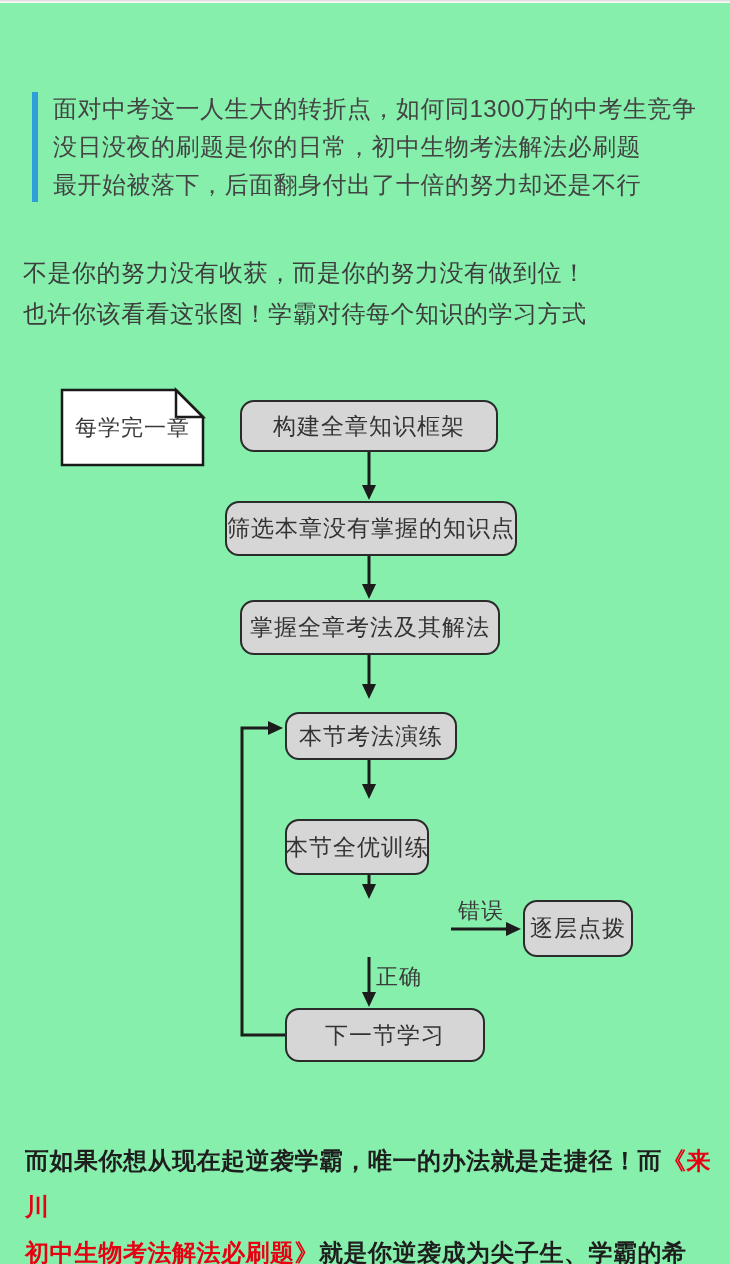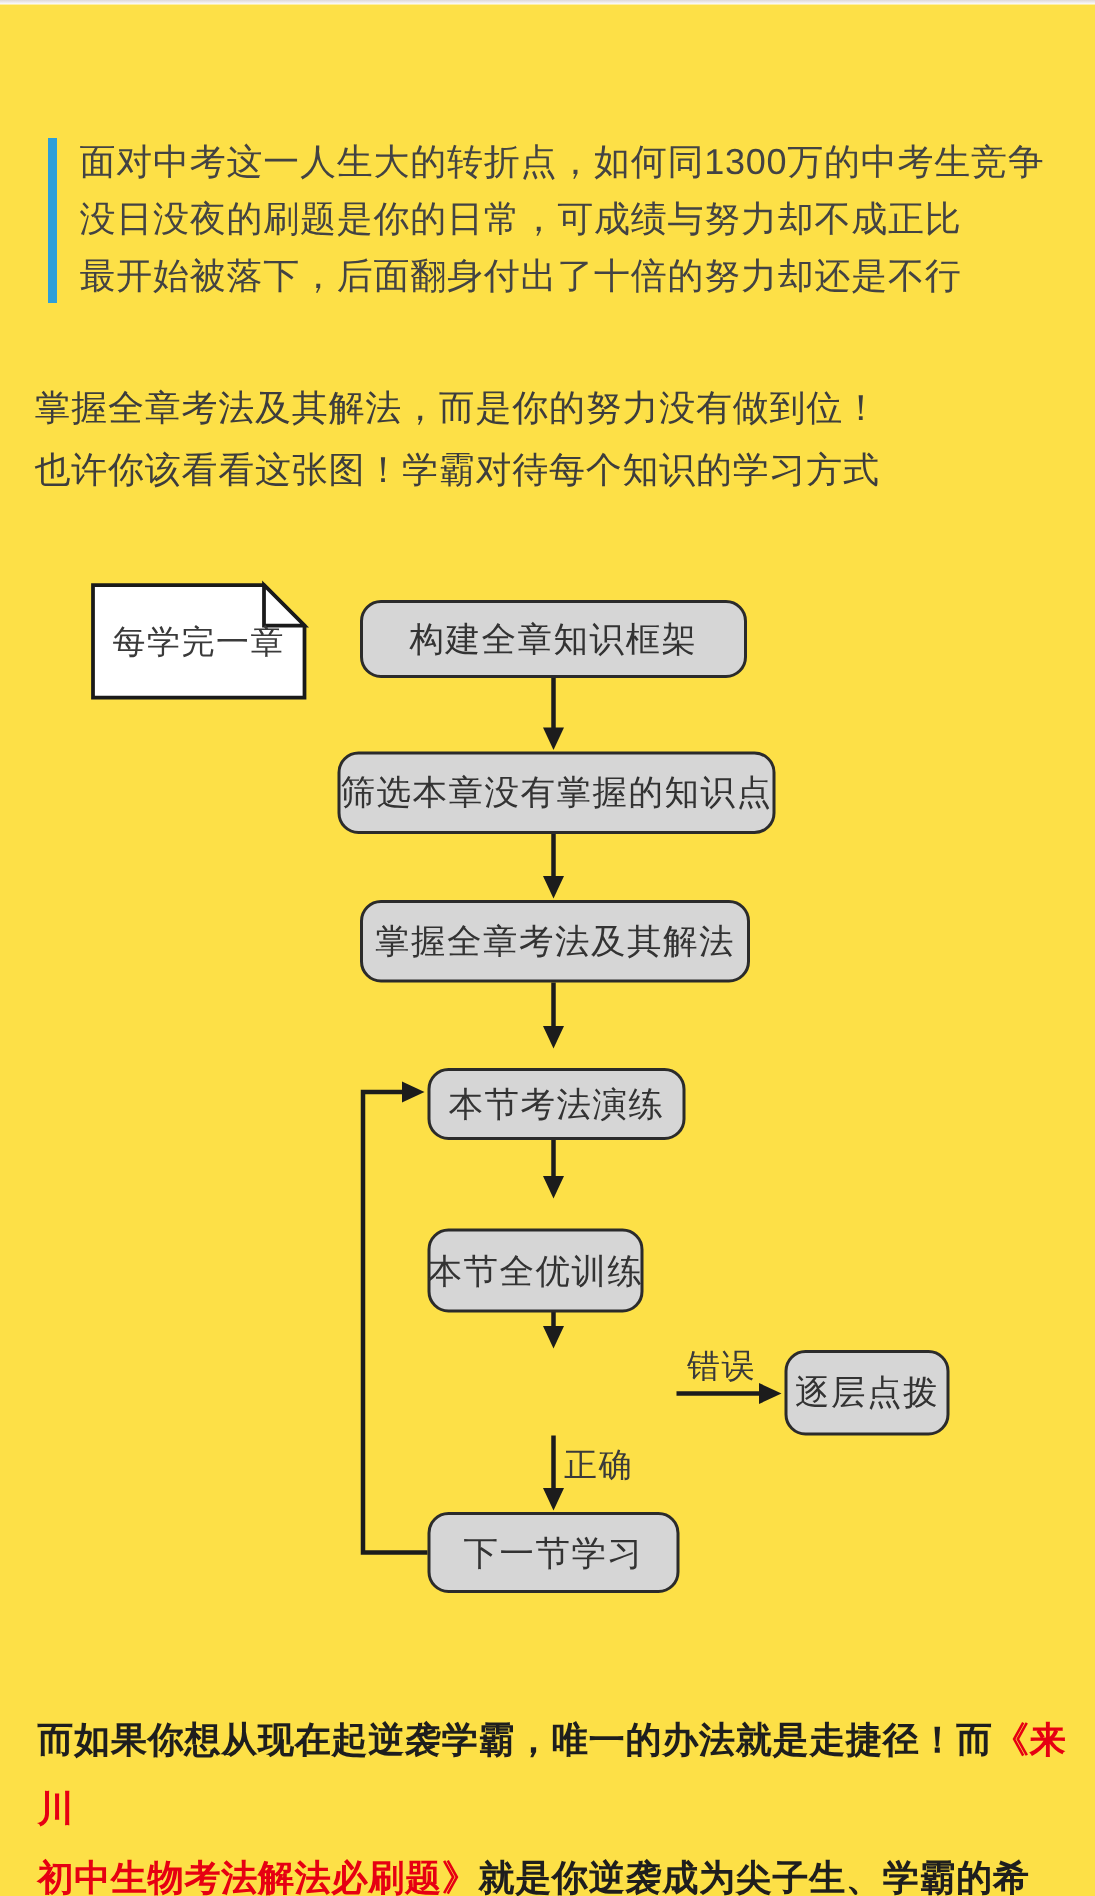--- a/index.html
+++ b/index.html
@@ -1,17 +1,17 @@
 <!DOCTYPE html>
 <html style="--accent: #2e9fd9; --red: #e60012; --nodefill: #d6d6d6;"><head>
 <meta charset="utf-8">
 <style>
   html,body{margin:0;padding:0;background:#fff;}
   body{width:730px;height:1264px;font-family:"Liberation Sans",sans-serif;position:relative;overflow:hidden;}
-  .page{position:absolute;left:0;top:0;width:730px;height:1264px;background:#fde047;}
+  .page{position:absolute;left:0;top:0;width:730px;height:1264px;background:#86efac;}
   .top-edge{position:absolute;left:0;top:0;width:730px;height:3px;
     background:linear-gradient(to bottom,#ded8d6,#ffffff);}
   
   .quote{position:absolute;left:32px;top:90px;}
   .quote-bar{position:absolute;left:0;top:2px;width:6px;height:110px;background:var(--accent,#2e9fd9);}
   .quote-lines{margin-left:21px;font-size:24px;line-height:38px;color:#434343;letter-spacing:.5px;white-space:nowrap;}
   
   .intro{position:absolute;left:23px;top:252px;font-size:24px;line-height:41px;color:#3d3d3d;letter-spacing:.5px;white-space:nowrap;}
   
   .flow{position:absolute;left:0;top:380px;width:730px;height:700px;}
@@ -19,48 +19,48 @@
   .node{position:absolute;box-sizing:border-box;background:var(--nodefill,#d6d6d6);
     border:2.5px solid #2b2b2b;border-radius:14px;display:flex;align-items:center;justify-content:center;
     font-size:23px;color:#333;letter-spacing:1px;white-space:nowrap;}
   .n0{left:240px;top:20px;width:258px;height:52px;}
   .n1{left:225px;top:121px;width:292px;height:55px;}
   .n2{left:240px;top:220px;width:260px;height:55px;}
   .n3{left:285px;top:332px;width:172px;height:48px;}
   .n4{left:285px;top:439px;width:144px;height:56px;}
   .n5{left:284px;top:520px;width:167px;height:57px;}
   .n6{left:523px;top:520px;width:110px;height:57px;}
-  .n7{left:285px;top:628px;width:168px;height:54px;}
+  .n7{left:285px;top:628px;width:200px;height:54px;}
   .doc-label{position:absolute;left:62px;top:10px;width:141px;height:75px;display:flex;
     align-items:center;justify-content:center;font-size:22px;color:#3a3a3a;letter-spacing:1px;}
   .edge-label{position:absolute;font-size:22px;color:#3a3a3a;letter-spacing:1px;line-height:24px;white-space:nowrap;}
   .lbl-wrong{left:458px;top:519px;}
   .lbl-correct{left:376px;top:585px;}
   
   .footer{position:absolute;left:25px;top:1138px;width:700px;font-size:24px;font-weight:700;
     line-height:46px;color:#1e1e1e;letter-spacing:.5px;}
   .footer .red{color:var(--red,#e60012);}
 </style>
 </head>
 <body>
 
 <div class="page">
   <div class="top-edge"></div>
 
   <div class="quote">
     <div class="quote-bar"></div>
     <div class="quote-lines">
       <div>面对中考这一人生大的转折点，如何同1300万的中考生竞争</div>
-      <div>没日没夜的刷题是你的日常，可成绩与努力却不成正比</div>
+      <div>没日没夜的刷题是你的日常，初中生物考法解法必刷题</div>
       <div>最开始被落下，后面翻身付出了十倍的努力却还是不行</div>
     </div>
   </div>
 
   <div class="intro">
-    <div>掌握全章考法及其解法，而是你的努力没有做到位！</div>
+    <div>不是你的努力没有收获，而是你的努力没有做到位！</div>
     <div>也许你该看看这张图！学霸对待每个知识的学习方式</div>
   </div>
 
   <div class="flow">
     <svg width="730" height="700" viewBox="0 0 730 700">
       <g stroke="#1c1c1c" stroke-width="3" fill="none">
 
         <line x1="369" y1="72" x2="369" y2="107"></line>
         <line x1="369" y1="176" x2="369" y2="206"></line>
         <line x1="369" y1="275" x2="369" y2="306"></line>

